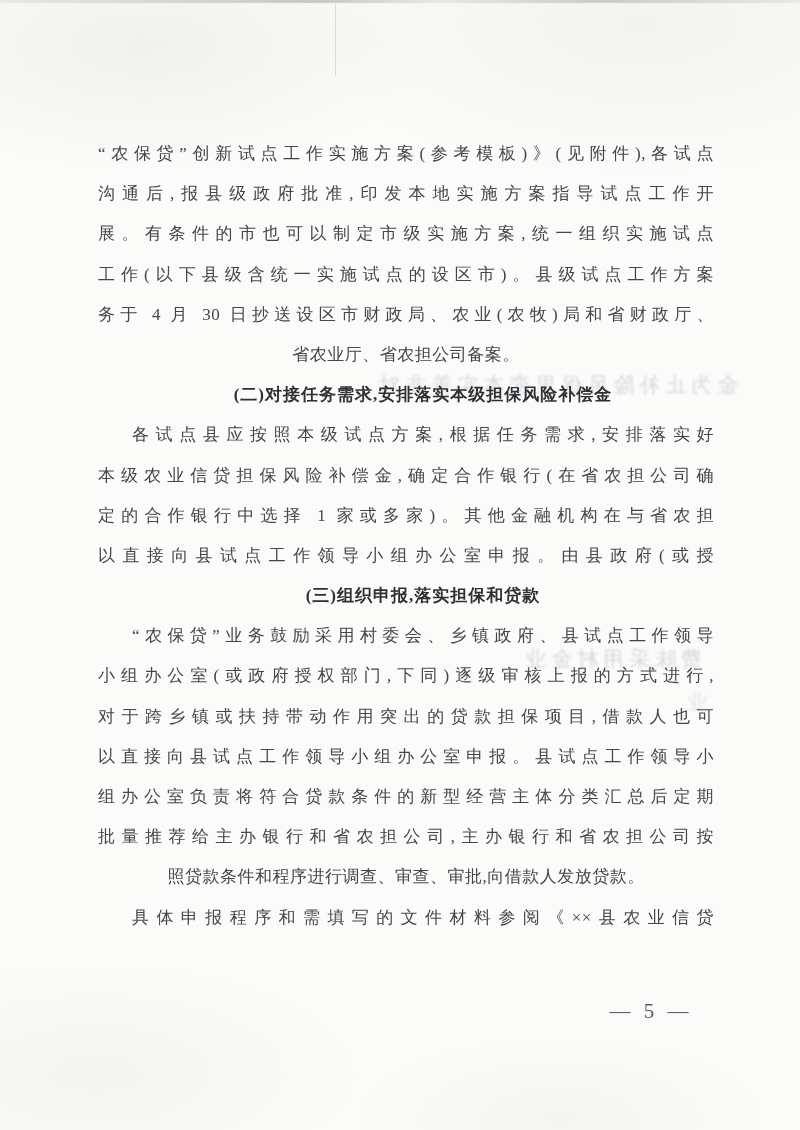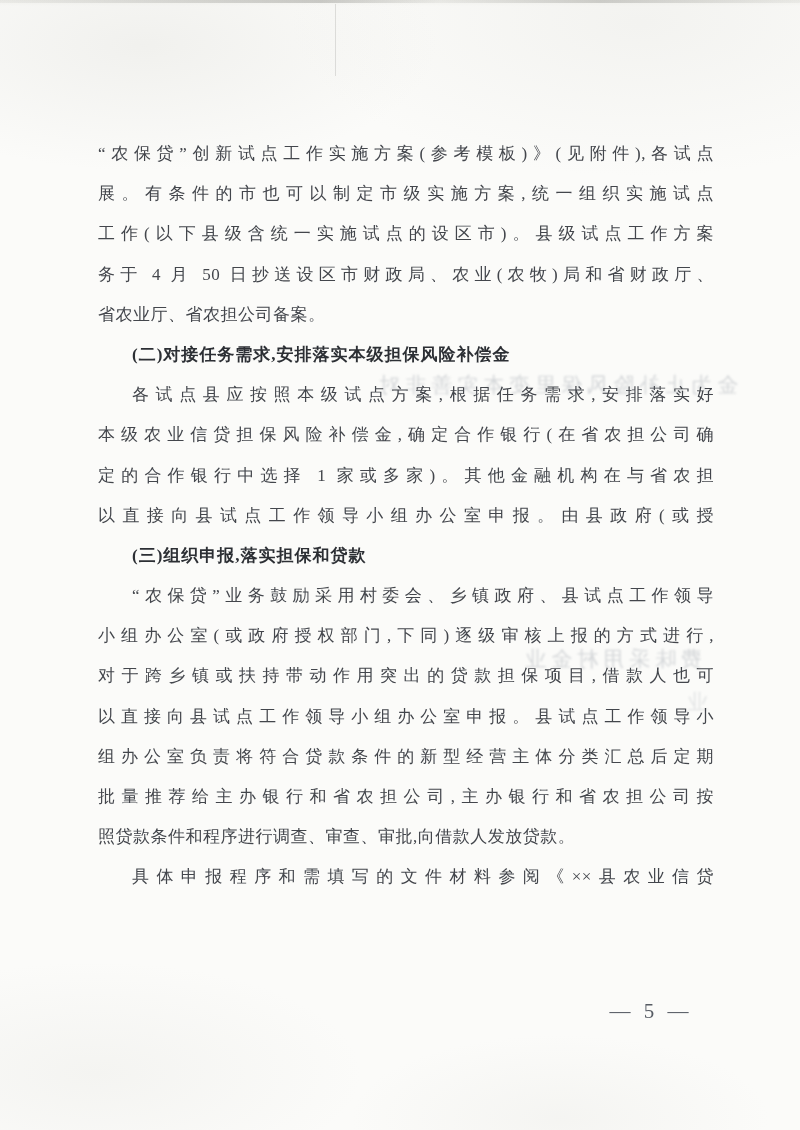--- a/index.html
+++ b/index.html
@@ -38,21 +38,21 @@
     left: 98px;
     top: 134px;
     width: 616px;
     color: #43464c;
     font-size: 17px;
   }
   .line {
     height: 40.2px;
     line-height: 40.2px;
     letter-spacing: 0.5px;
-    text-align: left;
+    text-align: center;
     overflow: visible;
   }
   .line.justify {
     text-align: justify;
     text-align-last: justify;
   }
   .line.indent {
     text-indent: 2em;
   }
   .line.bold {
@@ -93,23 +93,24 @@
 
   <div class="scan-edge-top"></div>
   <div class="fold-line"></div>
 
   <div class="bleed bleed-1">金为止补险风保里变本实善非对</div>
   <div class="bleed bleed-2">费味采用村金业</div>
   <div class="bleed bleed-3">业</div>
 
   <div class="text-block">
       <div class="line justify">“农保贷”创新试点工作实施方案(参考模板)》(见附件),各试点</div>
+      <div class="line justify">沟通后,报县级政府批准,印发本地实施方案指导试点工作开</div>
       <div class="line justify">展。有条件的市也可以制定市级实施方案,统一组织实施试点</div>
       <div class="line justify">工作(以下县级含统一实施试点的设区市)。县级试点工作方案</div>
-      <div class="line justify">务于 4 月 50 日抄送设区市财政局、农业(农牧)局和省财政厅、</div>
+      <div class="line justify">务于 4 月 30 日抄送设区市财政局、农业(农牧)局和省财政厅、</div>
       <div class="line">省农业厅、省农担公司备案。</div>
       <div class="line bold indent">(二)对接任务需求,安排落实本级担保风险补偿金</div>
       <div class="line indent justify">各试点县应按照本级试点方案,根据任务需求,安排落实好</div>
       <div class="line justify">本级农业信贷担保风险补偿金,确定合作银行(在省农担公司确</div>
       <div class="line justify">定的合作银行中选择 1 家或多家)。其他金融机构在与省农担</div>
       <div class="line justify">以直接向县试点工作领导小组办公室申报。由县政府(或授</div>
       <div class="line bold indent">(三)组织申报,落实担保和贷款</div>
       <div class="line indent justify">“农保贷”业务鼓励采用村委会、乡镇政府、县试点工作领导</div>
       <div class="line justify">小组办公室(或政府授权部门,下同)逐级审核上报的方式进行,</div>
       <div class="line justify">对于跨乡镇或扶持带动作用突出的贷款担保项目,借款人也可</div>

